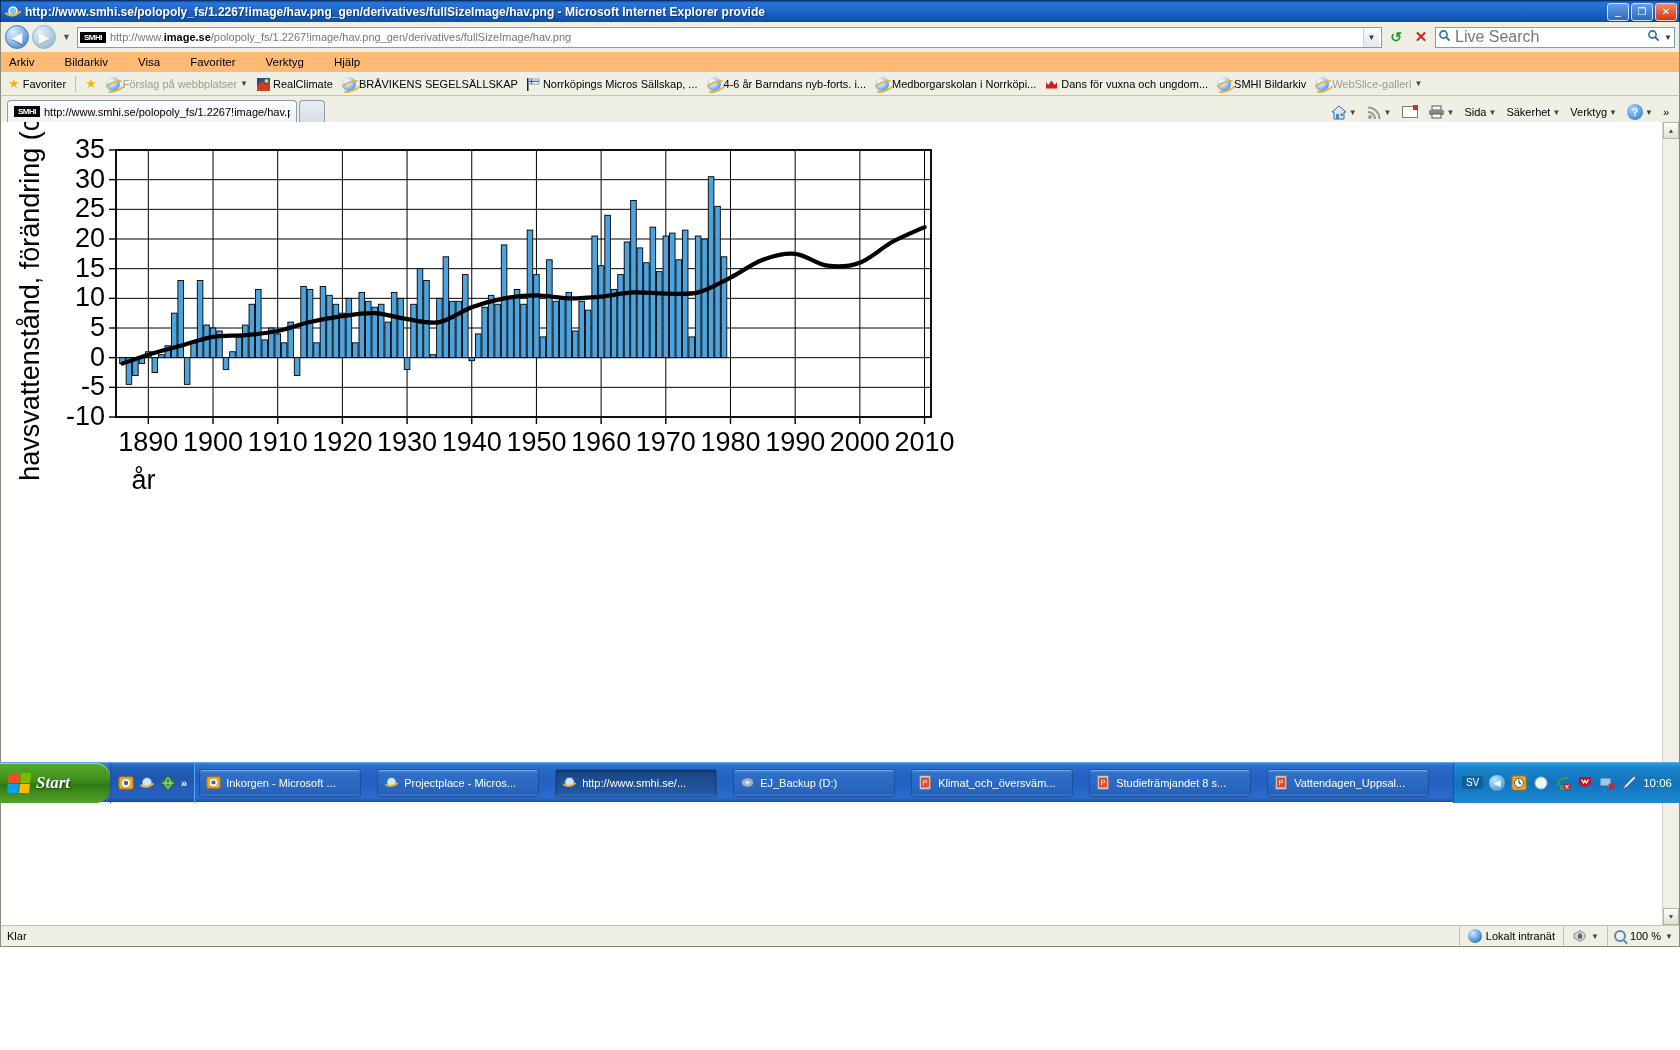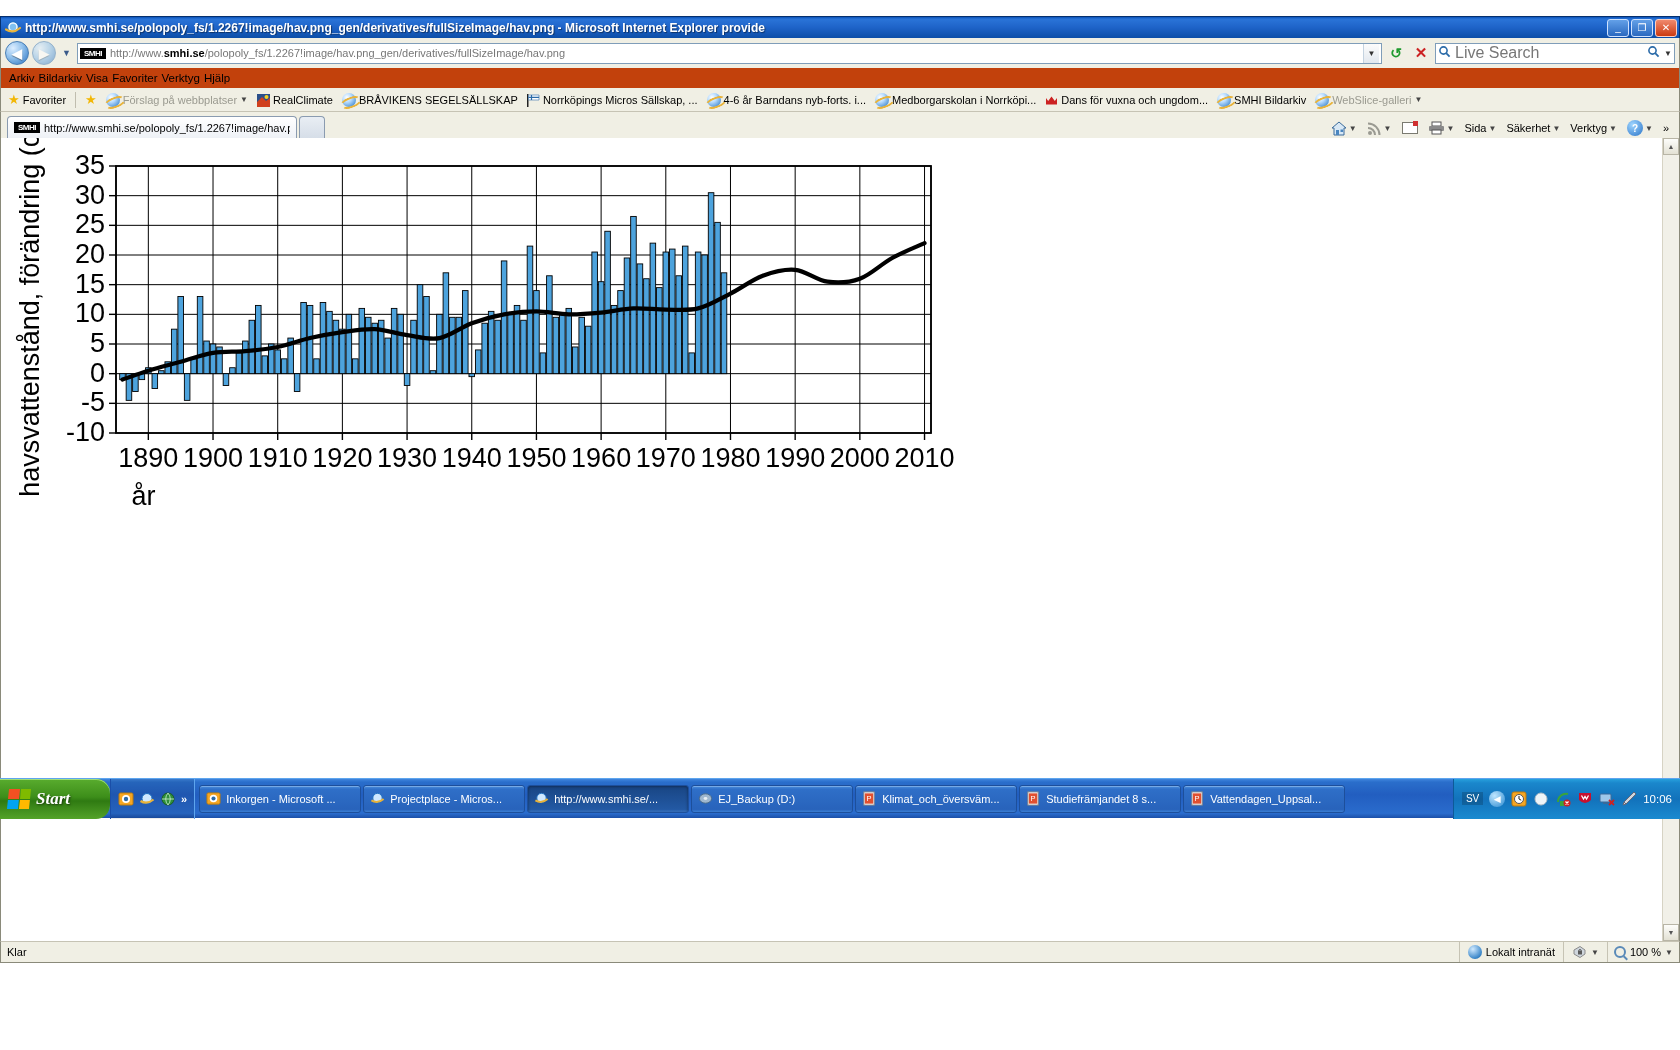--- a/index.html
+++ b/index.html
@@ -3,21 +3,21 @@
 <meta charset="utf-8">
 <style>
   * { box-sizing: border-box; }
   html, body {
     margin: 0; padding: 0;
     width: 1680px; height: 1050px;
     overflow: hidden;
     font-family: "Liberation Sans", sans-serif;
     background: #fff;
   }
-  #app { position: relative; width: 1680px; height: 810px; margin-top: 16px; }
+  #app { position: relative; width: 1680px; height: 810px; }
 
   
   .titlebar {
     height: 22px;
     background: linear-gradient(to bottom,#0a52b8 0%,#2a74d8 10%,#1e63c8 50%,#0c4ea8 100%);
     display: flex; align-items: center;
     padding: 0 2px 0 4px;
     border: 1px solid #06306e; border-bottom: none;
   }
   .tb-icon {
@@ -80,22 +80,22 @@
   .searchbox {
     width: 240px; height: 21px; background: #fff; border: 1px solid #7f9db9;
     display: flex; align-items: center; gap: 4px; padding: 0 2px;
   }
   .search-ph { font-size: 16px; color: #777; flex: 1; }
   .search-go { color: #2266aa; font-size: 12px; }
   .search-drop { font-size: 8px; color: #333; }
 
   
   .menubar {
-    height: 20px; background: #c2410c; display: flex; align-items: center;
-    padding-left: 8px; gap: 4px;
+    height: 20px; background: #fdba74; display: flex; align-items: center;
+    padding-left: 8px; gap: 30px;
     border-left: 1px solid #8a8a7a; border-right: 1px solid #8a8a7a;
   }
   .menu-item { font-size: 11.5px; color: #000; }
 
   
   .favbar {
     height: 24px; background: #f0efe4; display: flex; align-items: center;
     padding-left: 4px; gap: 3px; overflow: hidden;
     border-left: 1px solid #8a8a7a; border-right: 1px solid #8a8a7a;
     border-bottom: 1px solid #c6c3b4;
@@ -217,21 +217,21 @@
     text-shadow: 1px 1px 2px rgba(0,0,0,.5);
     font-family: "Liberation Serif", serif;
   }
   .quicklaunch {
     display: flex; align-items: center; gap: 5px; padding: 0 7px; height: 40px;
     background: rgba(0,0,0,.08);
     border-left: 1px solid #1b4fa8; border-right: 1px solid #5ea5ee;
   }
   .ql-ico { width: 16px; height: 16px; }
   .ql-more { color: #fff; font-size: 11px; font-weight: bold; }
-  .tasks { display: flex; align-items: center; gap: 2px; padding-left: 4px; flex: 1; overflow: hidden; }
+  .tasks { display: flex; align-items: center; gap: 16px; padding-left: 4px; flex: 1; overflow: hidden; }
   .task {
     height: 28px; min-width: 162px; max-width: 162px;
     background: linear-gradient(to bottom,#4e92e0,#2f6fc8 12%,#2863bb 90%,#3b7ed4);
     border: 1px solid #1d4f9b; border-radius: 3px;
     display: flex; align-items: center; gap: 5px; padding: 0 6px;
     box-shadow: inset 0 1px 0 rgba(255,255,255,.25);
   }
   .task.active {
     background: linear-gradient(to bottom,#1c4b92,#1a4888 12%,#2359a4 90%,#3a77c8);
     box-shadow: inset 0 1px 3px rgba(0,0,0,.45);
@@ -274,21 +274,21 @@
       <span class="tb-btn close">✕</span>
     </span>
   </div>
 
   <div class="navbar">
     <span class="nav-circle">◀</span>
     <span class="nav-circle fwd">▶</span>
     <span class="nav-drop">▼</span>
     <div class="urlbar">
       <span class="url-badge">SMHI</span>
-      <span class="url-text"><span>http://www.</span><b>smhi.se</b><span>/polopoly_fs/1.2267!image/hav.png_gen/derivatives/fullSizeImage/hav.png</span></span>
+      <span class="url-text"><span>http://www.</span><b>image.se</b><span>/polopoly_fs/1.2267!image/hav.png_gen/derivatives/fullSizeImage/hav.png</span></span>
       <span class="url-drop">▼</span>
     </div>
     <span class="nav-ico refresh">↺</span>
     <span class="nav-ico stop">✕</span>
     <div class="searchbox">
       <span class="search-go">
         <svg width="13" height="13" viewBox="0 0 13 13">
             <circle cx="5.5" cy="5.5" r="3.6" fill="none" stroke="#2a6aa8" stroke-width="1.6"></circle>
             <line x1="8.2" y1="8.2" x2="11.6" y2="11.6" stroke="#2a6aa8" stroke-width="1.8"></line>
           </svg>

